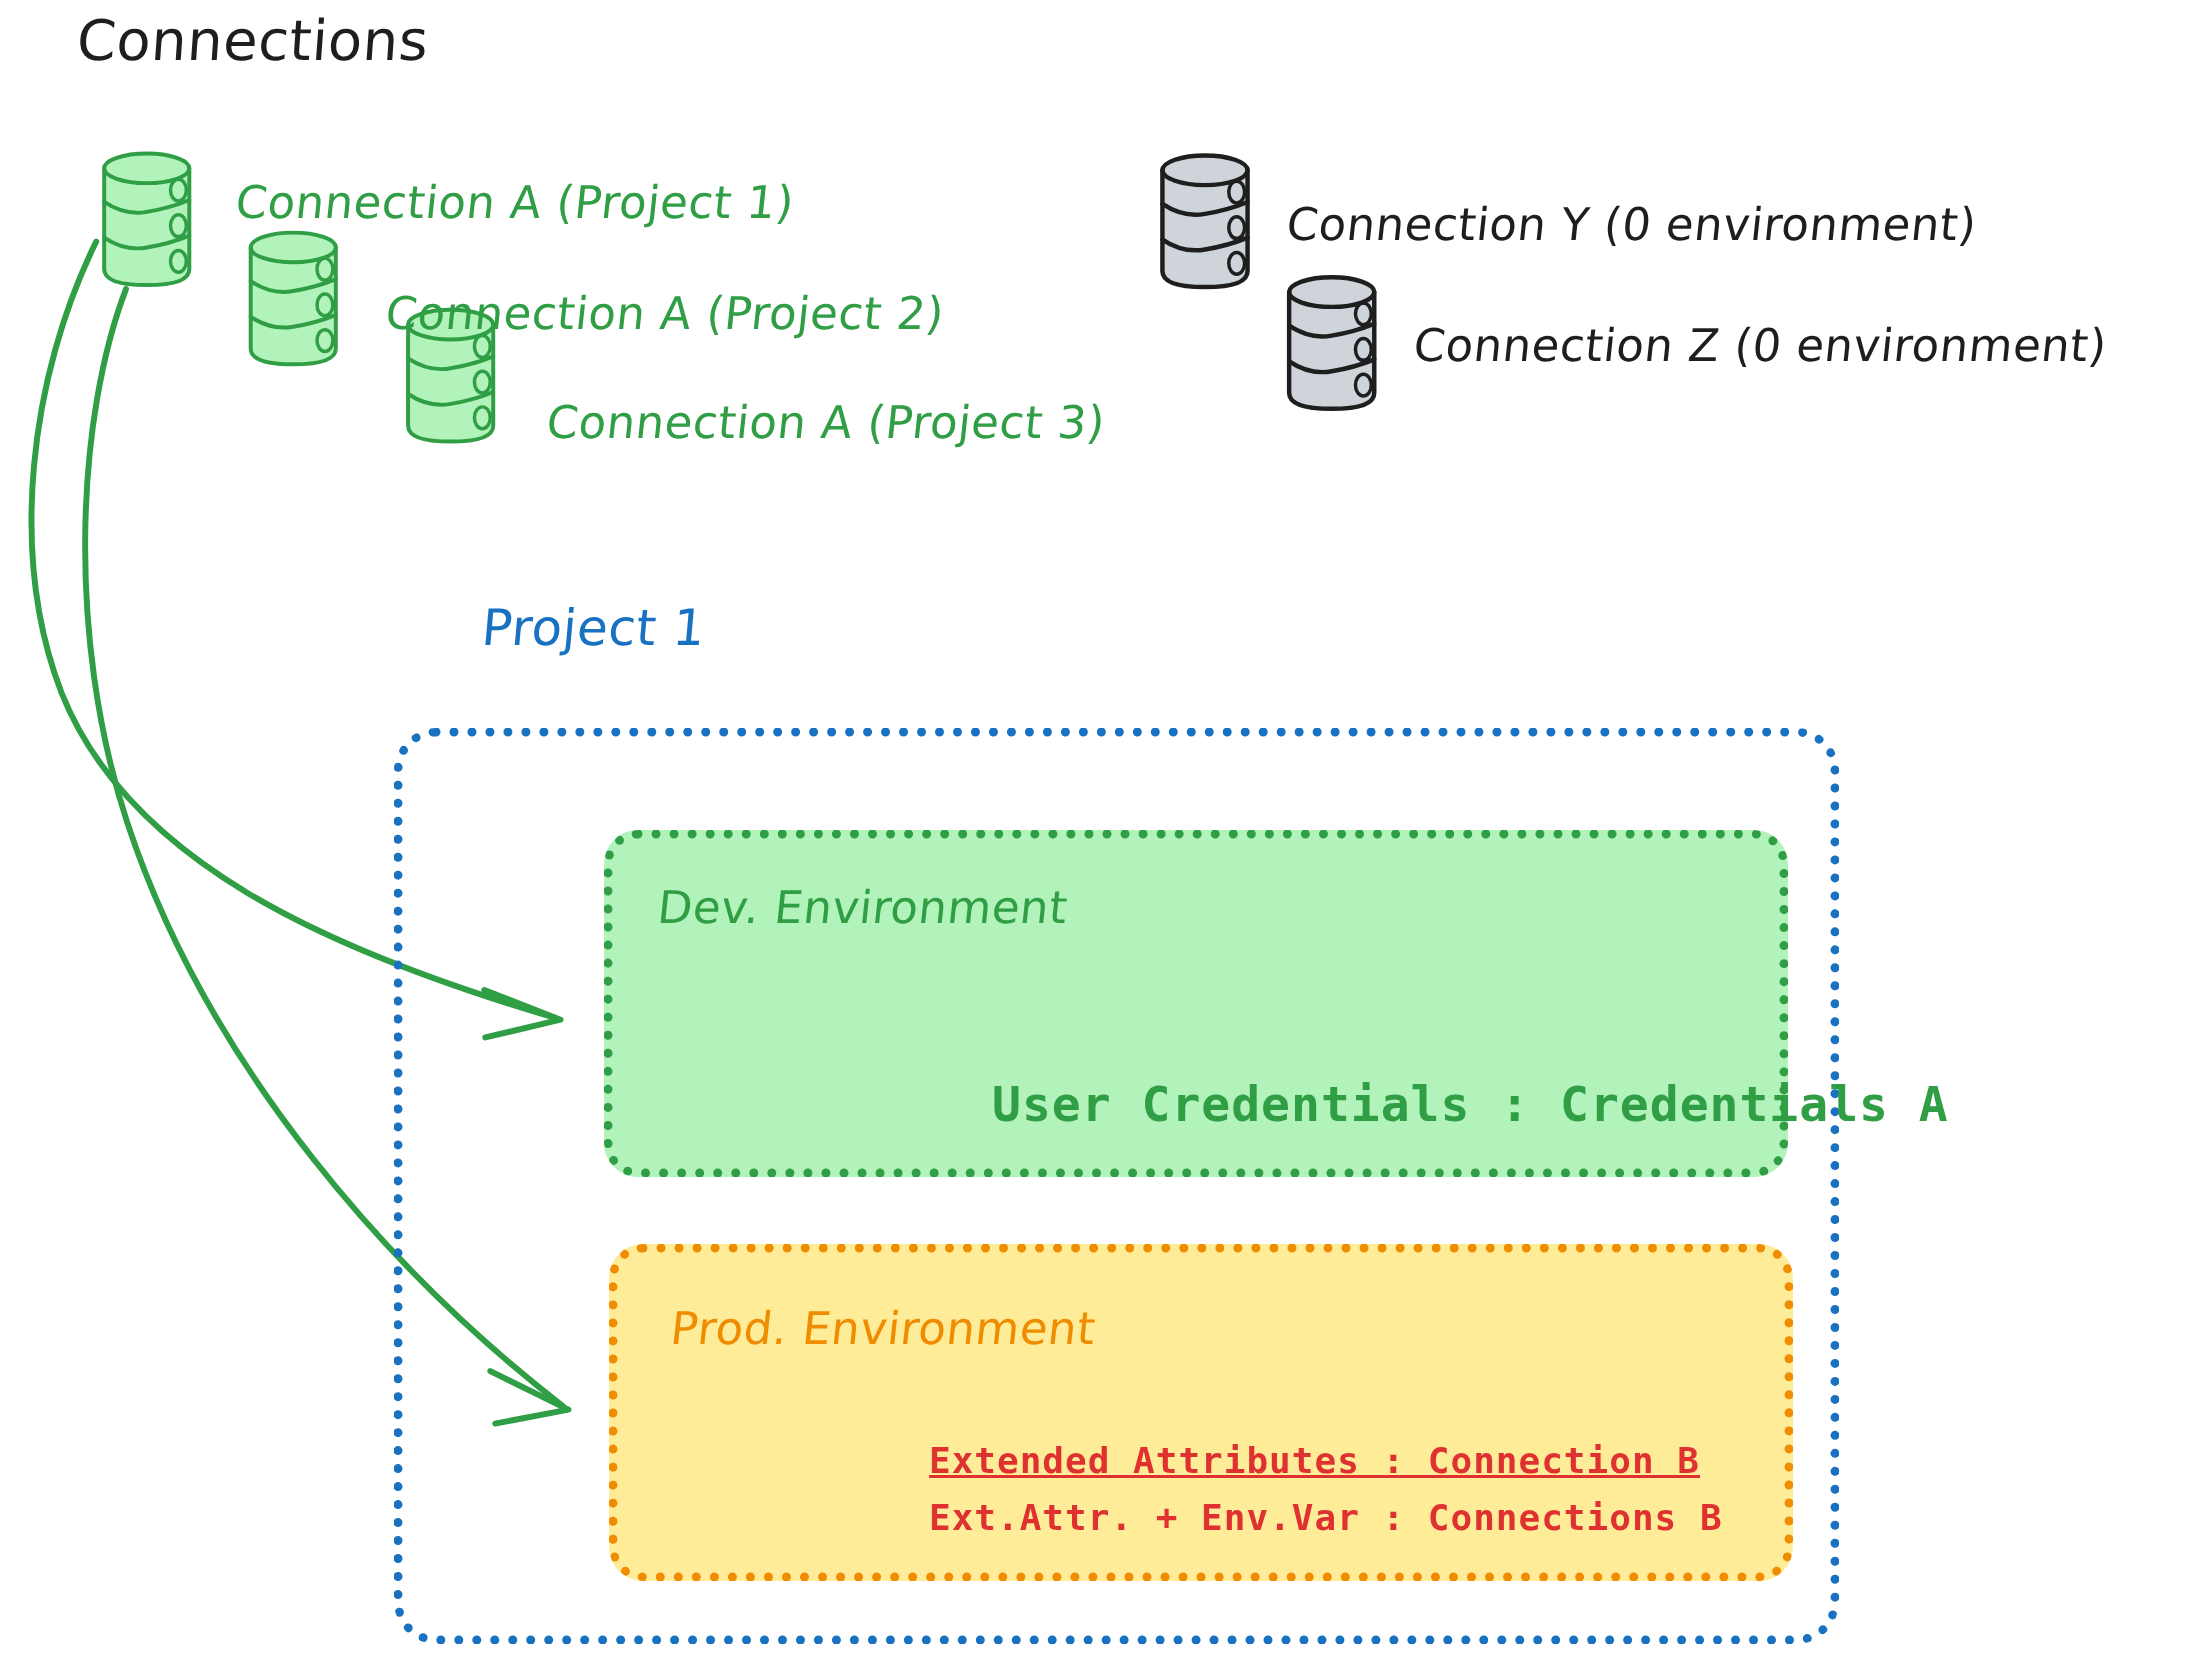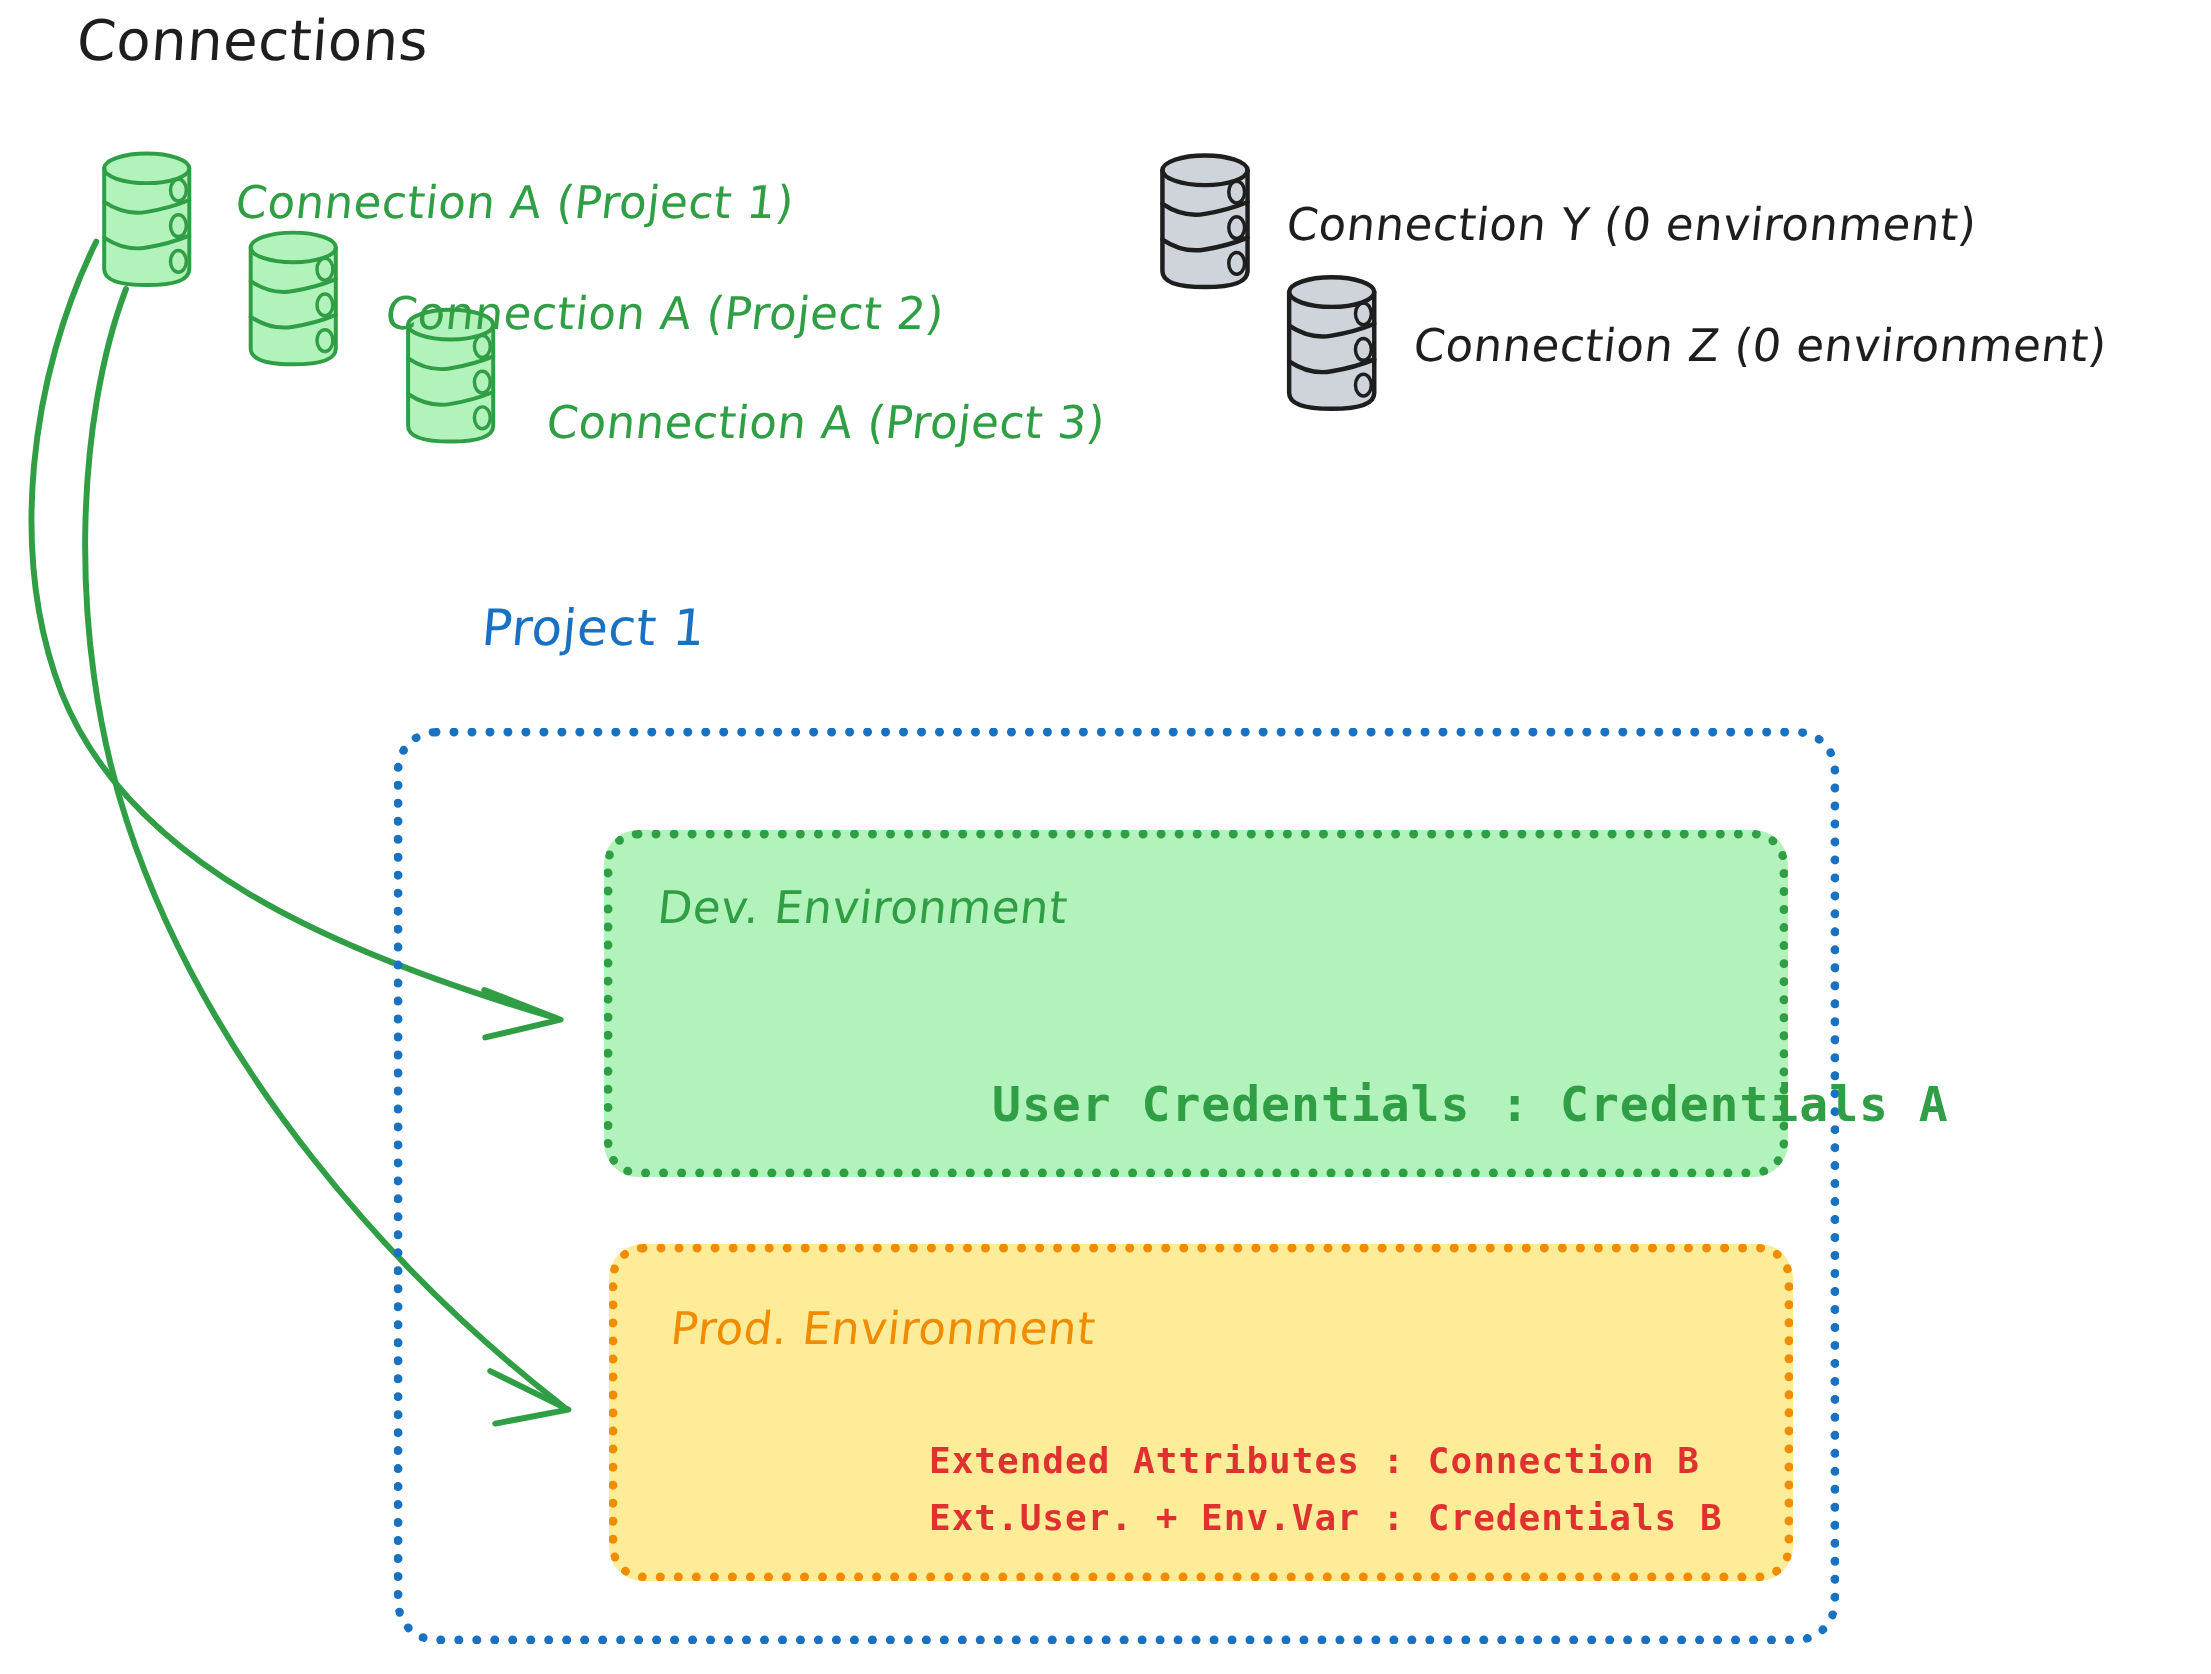--- a/index.html
+++ b/index.html
@@ -100,21 +100,21 @@
     top: 1244px;
     width: 1184px;
     height: 337px;
     border: 9px dotted #f08c00;
     border-radius: 34px;
     background: #ffec99;
   }
   .cred-line-green { color: #2f9e44; font-size: 48px; }
   .cred-line-red   { color: #e03131; font-size: 36px; }
   #dev-cred-0  { left: 992px; top: 1076px; }
-  #prod-cred-0 { left: 929px; top: 1440px; }
+  #prod-cred-0 { left: 929px; top: 1440px; text-decoration: underline; }
   #prod-cred-1 { left: 929px; top: 1497px; }
 </style>
 </head>
 <body>
 
 <div id="canvas">
 
   <svg id="art" viewBox="0 0 2234 1691">
     <defs>
       <g id="db-shape">
@@ -205,16 +205,16 @@
 
   <div class="box" id="project-box"></div>
 
   <div class="box" id="dev-env-box"></div>
   <div class="hand env-title" id="label-dev-env">Dev. Environment</div>
   <div class="mono cred-line-green" id="dev-cred-0">User Credentials : Credentials A</div>
 
   <div class="box" id="prod-env-box"></div>
   <div class="hand env-title" id="label-prod-env">Prod. Environment</div>
   <div class="mono cred-line-red" id="prod-cred-0">Extended Attributes : Connection B</div>
-  <div class="mono cred-line-red" id="prod-cred-1">Ext.User. + Env.Var : Credentials B</div>
+  <div class="mono cred-line-red" id="prod-cred-1">Ext.Attr. + Env.Var : Connections B</div>
 
 </div>
 
 
 </body></html>

